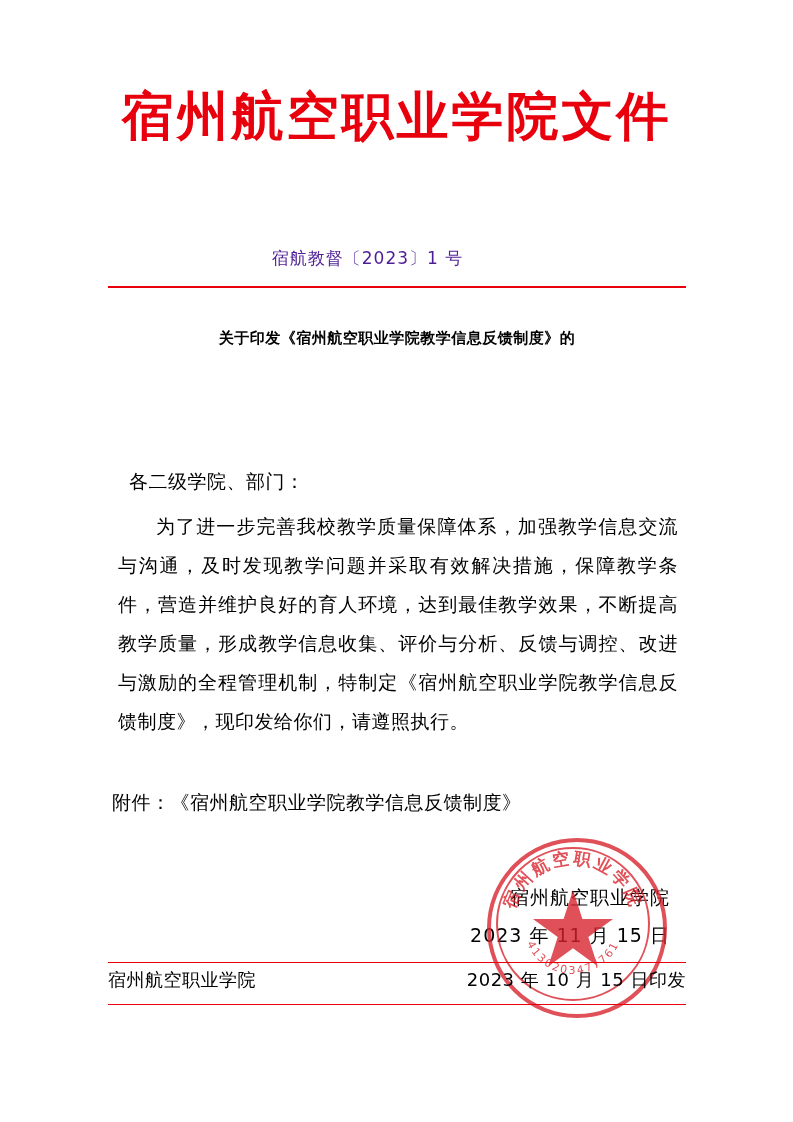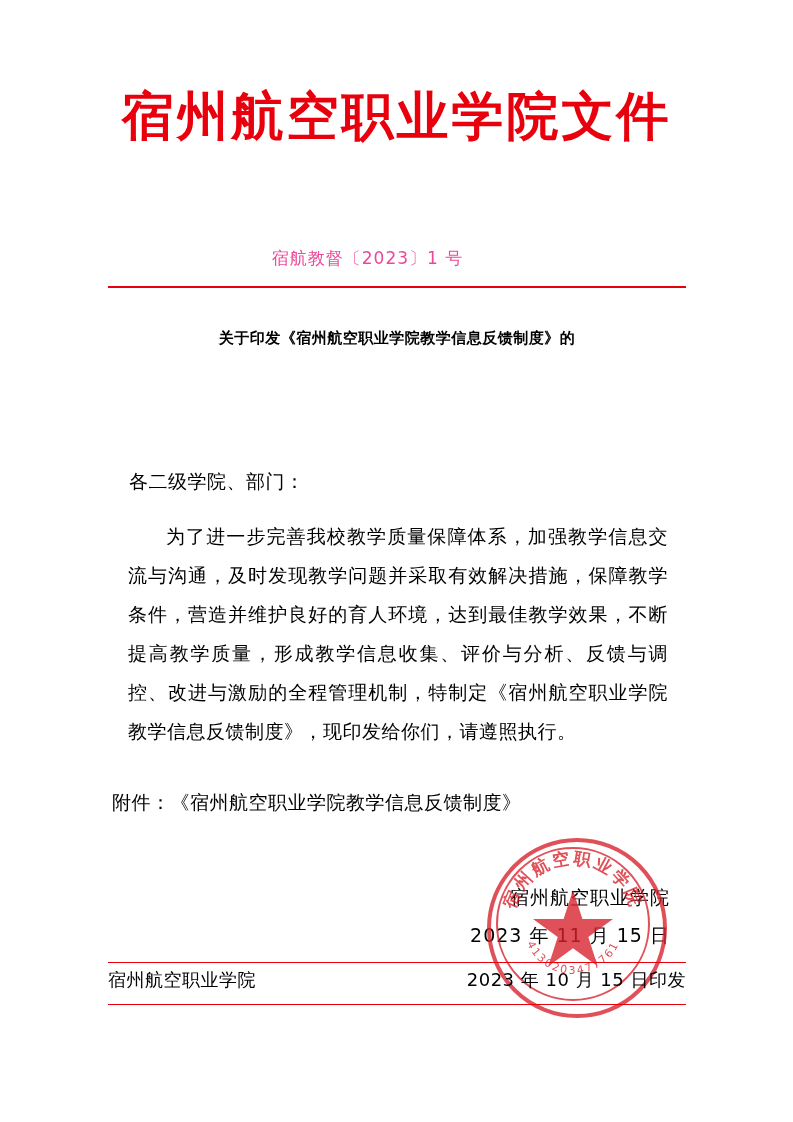--- a/index.html
+++ b/index.html
@@ -43,21 +43,21 @@
   
   .docnum {
     position: absolute;
     top: 247px;
     left: 0;
     width: 735px;
     text-align: center;
     font-family: "DejaVu Sans", sans-serif;
     font-size: 17px;
     letter-spacing: 1px;
-    color: #ec4899;
+    color: #4c1d95;
   }
 
   
   .red-rule {
     position: absolute;
     top: 286px;
     left: 108px;
     width: 578px;
     height: 2px;
     background: #e8000d;
@@ -85,21 +85,21 @@
     width: 572px;
     font-family: "DejaVu Sans", sans-serif;
     font-size: 19px;
     line-height: 2.05;
     letter-spacing: 0.5px;
   }
   .salutation {
     margin: 0 0 0 17px;
   }
   .para {
-    margin: 16px;
+    margin: 6px;
     text-indent: 2em;
     text-align: justify;
     text-justify: inter-ideograph;
   }
   .attachment {
     position: absolute;
     top: 790px;
     left: 112px;
     width: 572px;
     font-family: Liberation Mono, monospace;

